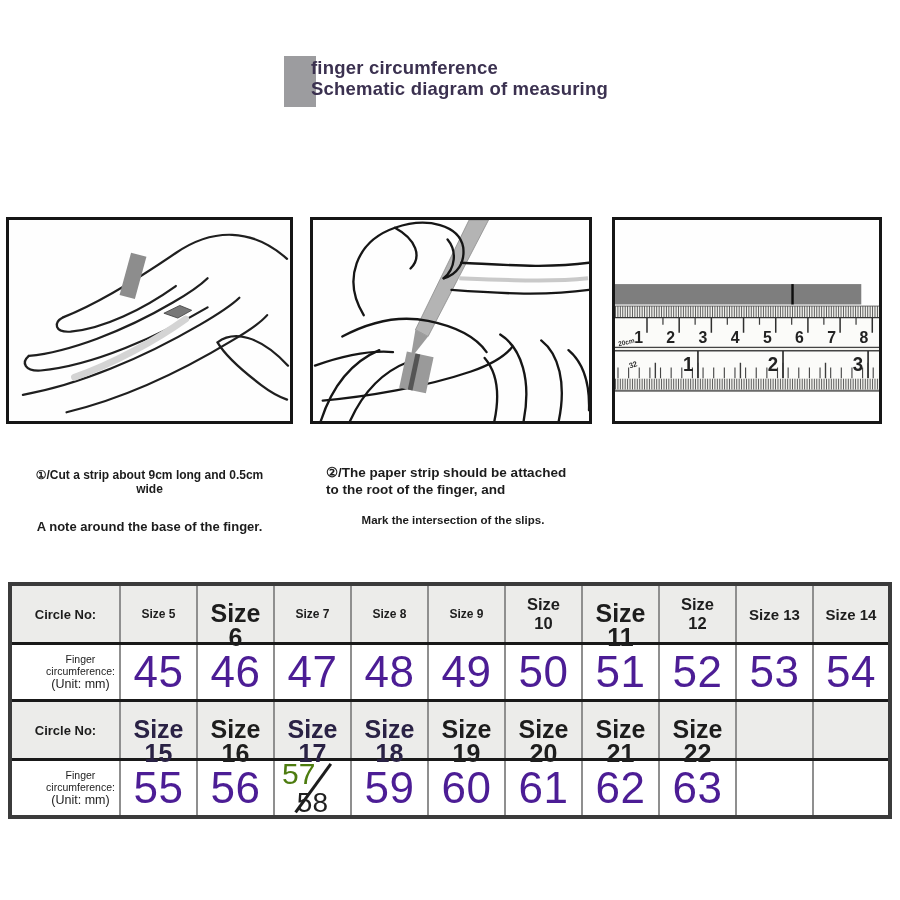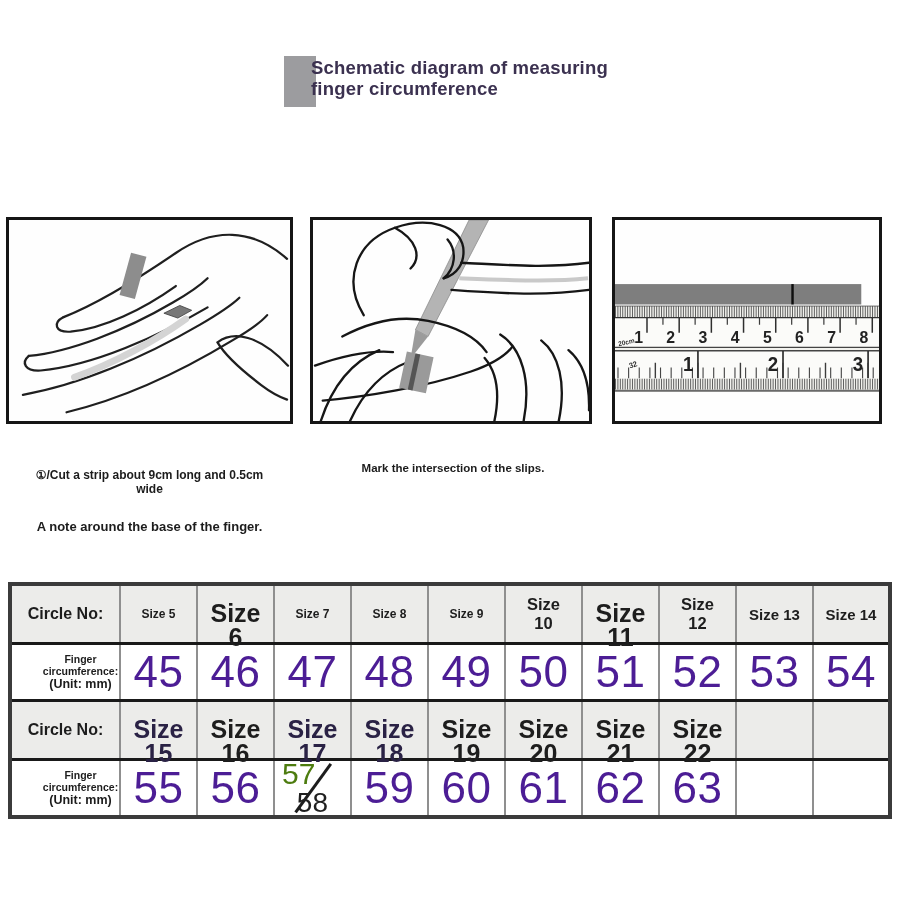--- a/index.html
+++ b/index.html
@@ -36,22 +36,22 @@
   
   .size-table{position:absolute;left:8px;top:582px;width:884px;border-collapse:collapse;
               table-layout:fixed;background:#fff;border:4px solid #3b3b3b;}
   .size-table td{border-left:2px solid #8f8f8f;text-align:center;vertical-align:middle;
                  padding:0;overflow:visible;}
   .size-table td:first-child{border-left:none;}
   tr.hdr td{background:#ececea;height:56px;}
   tr.vals td{height:54px;border-top:3px solid #191919;background:#ffffff;}
   tr.hdr2 td{border-top:3px solid #191919;}
   .label-cell{font-weight:bold;}
-  .circle-label{font-size:16px;}
-  .circ-label span{display:block;font-weight:bold;padding-left:30px;}
+  .circle-label{font-size:13px;}
+  .circ-label span{display:block;font-weight:normal;padding-left:30px;}
   .circ-label .cl1{font-size:10.5px;}
   .circ-label .cl2{font-size:12.5px;}
   .sz{font-weight:bold;color:#1d1d1d;}
   .sz span{display:block;}
   .sz-n{font-size:12px;line-height:19px;}
   .sz-sm{font-size:15px;line-height:17px;}
   .sz-2l{font-size:16.5px;line-height:19px;}
   .sz-big{font-size:25px;line-height:24px;position:relative;top:11px;z-index:3;}
   .navy{color:#2a2245;}
   .val{font-size:44px;font-weight:400;color:#4c1d95;letter-spacing:.5px;}
@@ -61,22 +61,22 @@
   .frac-slash{position:absolute;left:50%;top:50%;width:2.5px;height:60px;background:#1d1d1d;
               transform:translate(-50%,-50%) rotate(36deg);}
 </style>
 </head>
 <body>
 
 <div class="canvas">
 
   <div class="title-square"></div>
   <h1 class="page-title">
+    <span>finger circumference</span>
     <span>Schematic diagram of measuring</span>
-    <span>finger circumference</span>
   </h1>
 
   <div class="panel panel1">
     <svg viewBox="0 0 283 207" preserveAspectRatio="none">
       <g fill="none" stroke="#1f1f1f" stroke-width="2.3" stroke-linecap="round">
         <path d="M280,40 C245,8 205,8 168,34 C135,57 90,86 55,100"></path>
         <path d="M55,100 C44,106 46,116 62,115 C95,112 135,92 168,68"></path>
         <path d="M20,140 C60,136 115,115 165,85 C182,75 194,66 200,60"></path>
         <path d="M20,140 C12,147 16,156 32,155 C85,150 150,120 200,90"></path>
         <path d="M14,180 C70,170 135,142 192,108 C212,96 226,86 232,80"></path>
@@ -152,20 +152,21 @@
         </g>
       </g>
     </svg>
   </div>
 
   <div class="cap cap1">
     <p class="cap-main">①/Cut a strip about 9cm long and 0.5cm wide</p>
     <p class="cap-sub">A note around the base of the finger.</p>
   </div>
   <div class="cap cap2">
+    <p class="cap-main">②/The paper strip should be attached to the root of the finger, and</p>
     <p class="cap-sub">Mark the intersection of the slips.</p>
   </div>
 
   <table class="size-table">
     <colgroup>
         <col style="width:110px">
         <col>
         <col>
         <col>
         <col>

